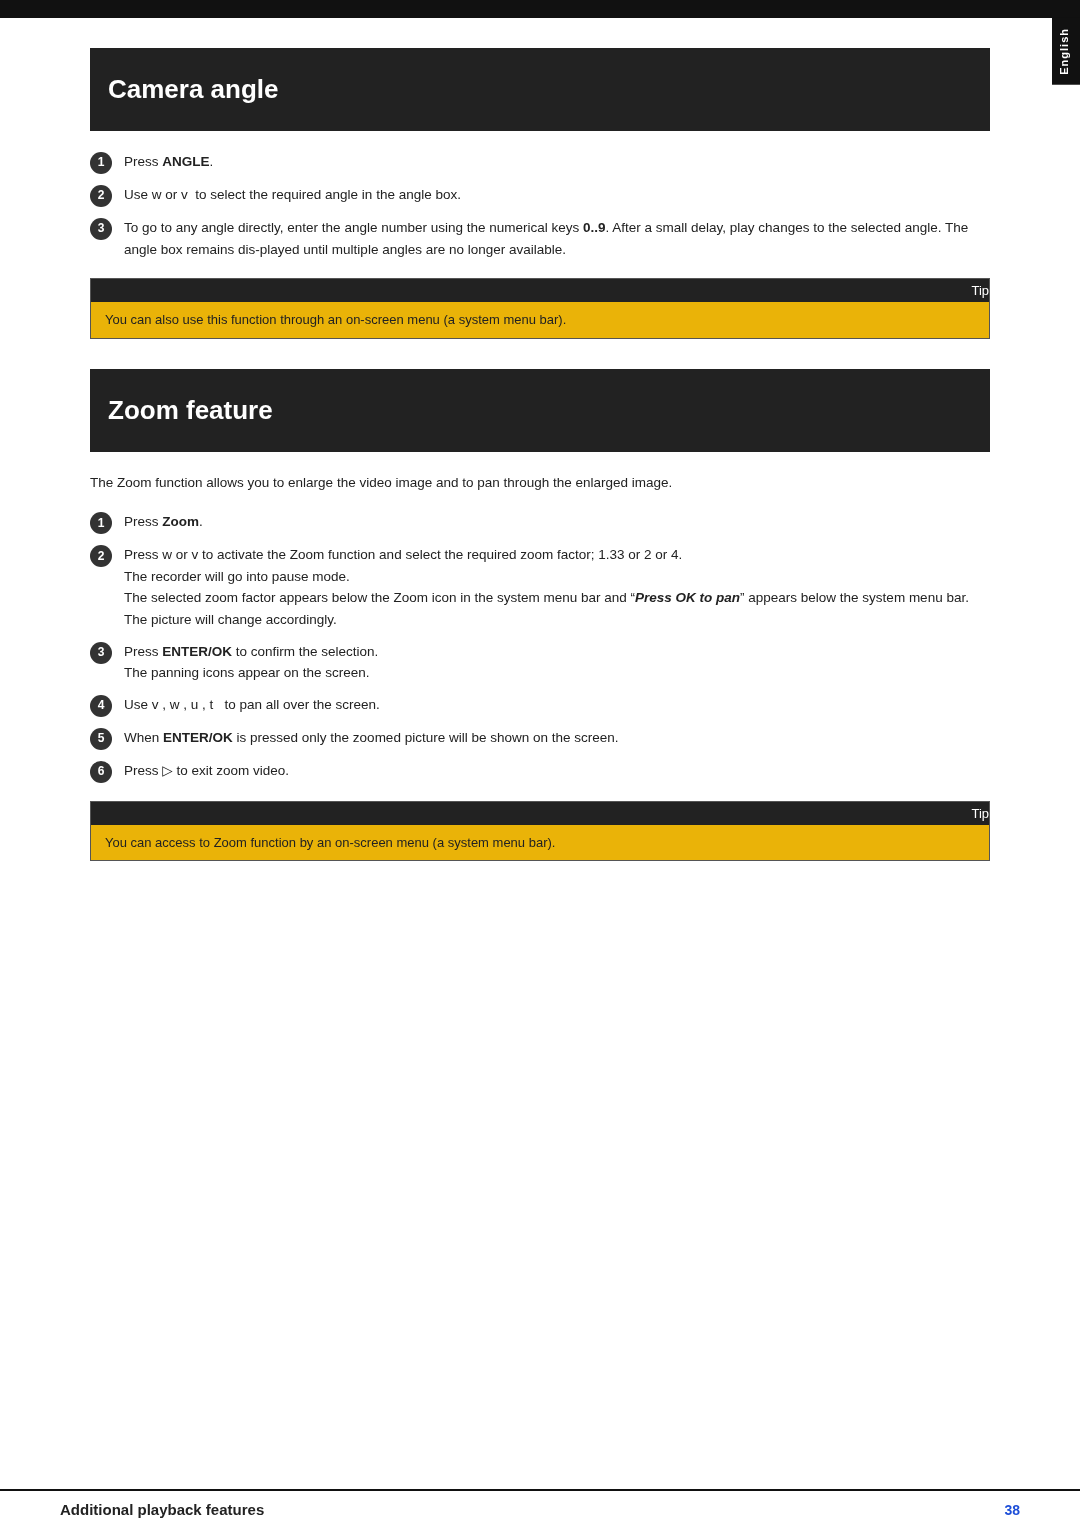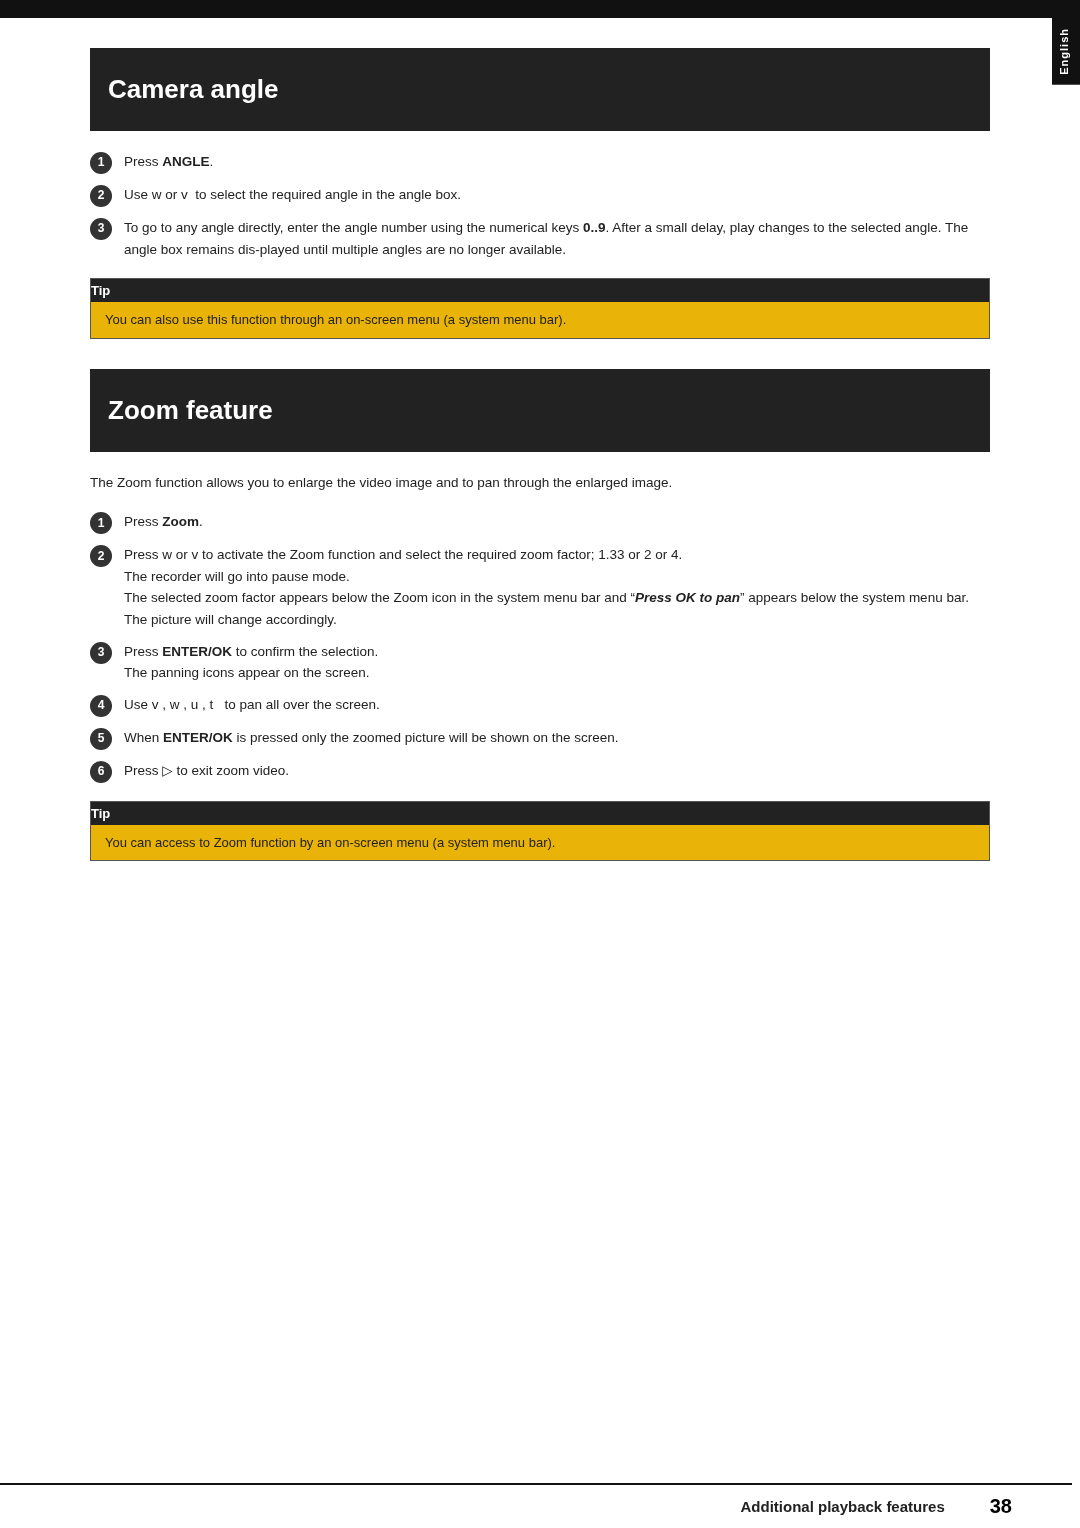--- a/index.html
+++ b/index.html
@@ -103,57 +103,57 @@
     
     .tip-box {
       border: 1px solid #555;
       margin-bottom: 30px;
       margin-top: 8px;
     }
 
     .tip-header {
       background: #222;
       color: #fff;
-      text-align: left;
+      text-align: right;
       font-size: 13px;
-      font-weight: bold;
+      font-weight: normal;
       padding: 4px 0;
     }
 
     .tip-body {
       background: #eab308;
       font-size: 13px;
       padding: 8px 14px;
       line-height: 1.5;
       color: #222;
     }
 
     
     .footer {
       position: absolute;
       bottom: 0;
       left: 0;
-      right: 8px;
+      right: 0;
       display: flex;
       align-items: center;
-      justify-content: flex-end;
+      justify-content: space-between;
       padding: 10px 60px;
       border-top: 2px solid #111;
     }
 
     .footer-left {
       font-size: 15px;
       font-weight: bold;
       color: #222;
     }
 
     .footer-right {
-      font-size: 20px;
-      font-weight: bold;
-      color: #000000;
+      font-size: 14px;
+      font-weight: bold;
+      color: #1d4ed8;
       margin-left: 45px;
     }
 
     .zoom-section {
       margin-top: 10px;
     }
   </style>
 </head>
 <body>
 

